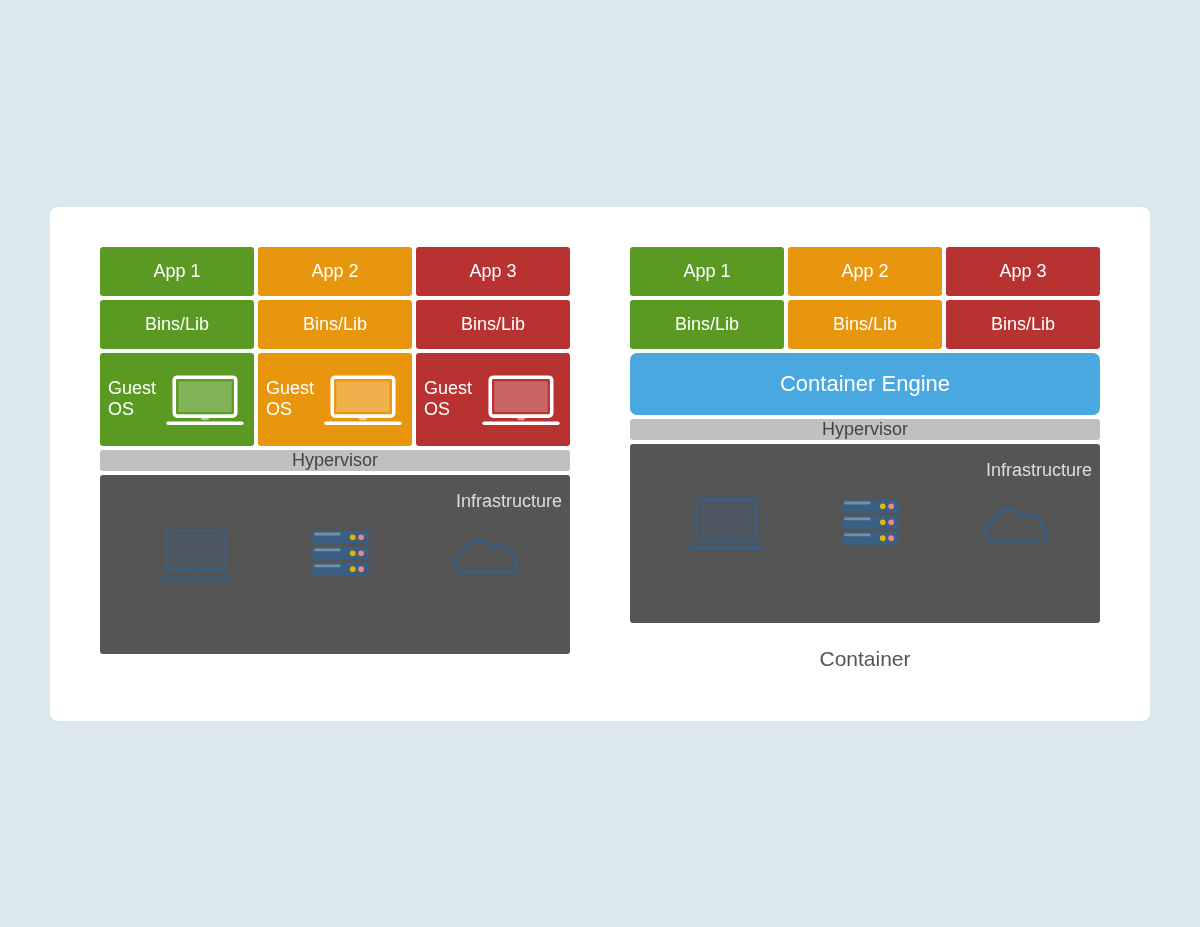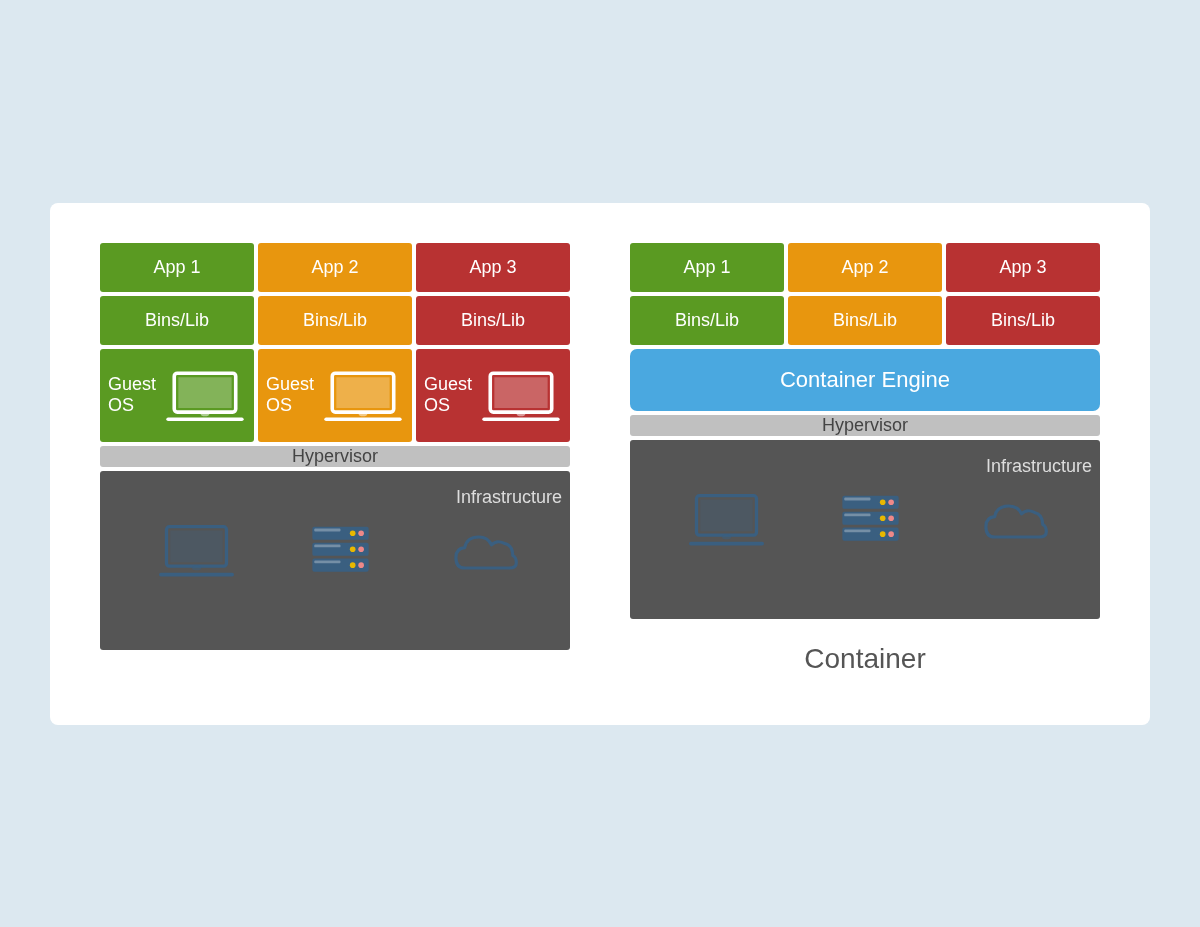--- a/index.html
+++ b/index.html
@@ -31,21 +31,21 @@
     }
 
     .diagram {
       display: flex;
       flex-direction: column;
       align-items: center;
       flex: 1;
     }
 
     .diagram-label {
-      font-size: 28px;
+      font-size: 21px;
       color: #555;
       margin-top: 24px;
       font-weight: 400;
     }
 
     
     .stack {
       width: 100%;
       display: flex;
       flex-direction: column;

